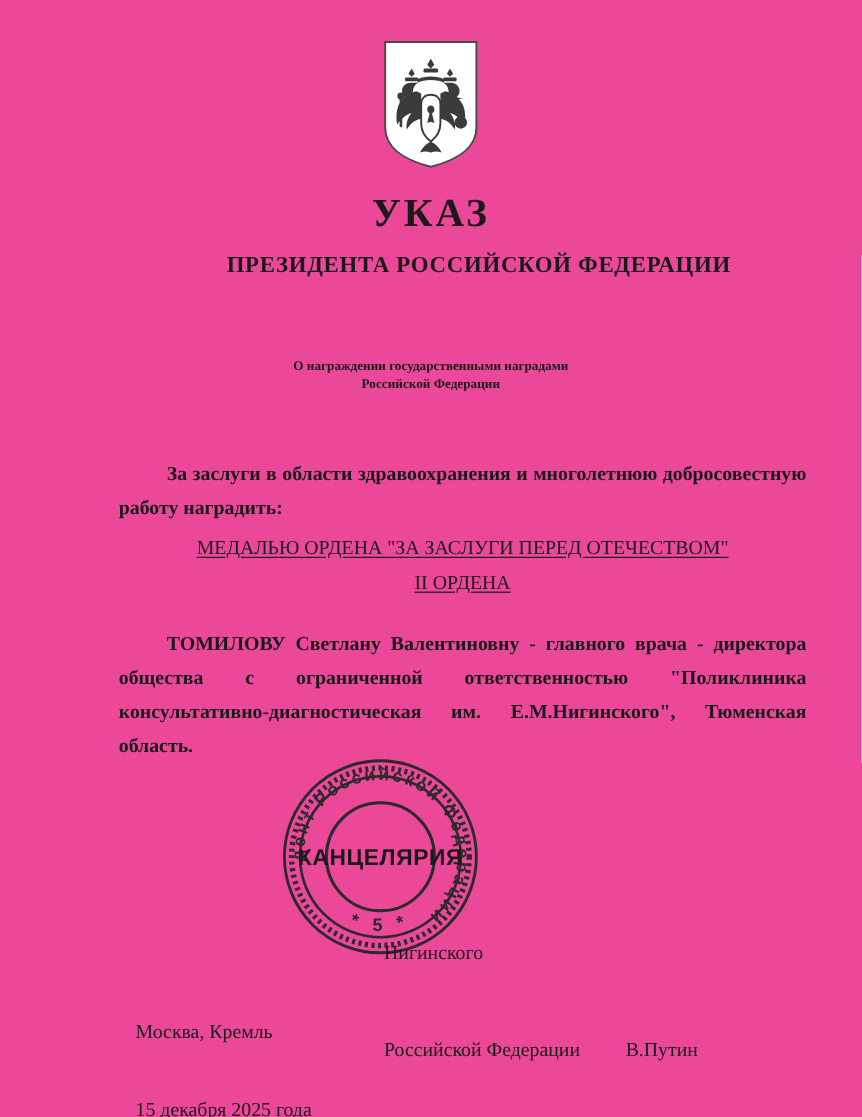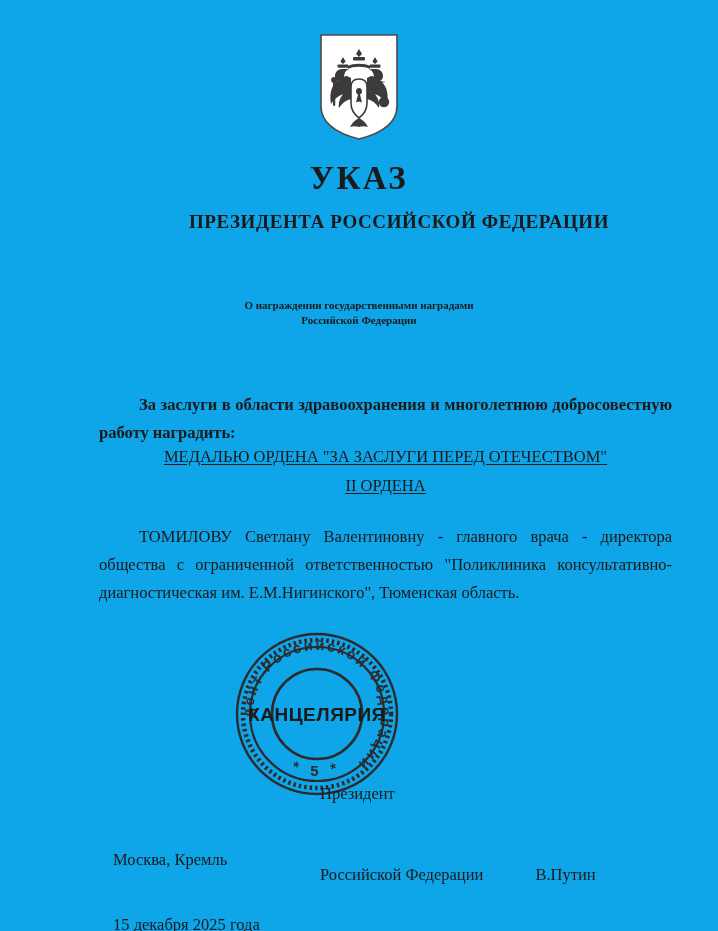--- a/index.html
+++ b/index.html
@@ -9,21 +9,21 @@
     background: #ffffff;
   }
   body {
     font-family: "Liberation Serif", "DejaVu Serif", serif;
     color: #1a1a1a;
   }
   .page {
     position: relative;
     width: 718px;
     height: 931px;
-    background: #0ea5e9;
+    background: #ec4899;
     overflow: hidden;
   }
 
   
   .emblem-wrap {
     position: absolute;
     top: 32px;
     left: 0;
     width: 718px;
     display: flex;
@@ -74,23 +74,24 @@
 
   
   .body-text {
     position: absolute;
     left: 99px;
     width: 573px;
     font-size: 16.5px;
     line-height: 1.72;
     text-align: justify;
     text-justify: inter-word;
+    font-weight: bold;
   }
   .body-intro {
-    top: 374px;
+    top: 364px;
     font-weight: bold;
   }
   .body-intro .indent { display: inline-block; width: 40px; }
 
   .award-line {
     position: absolute;
     left: 99px;
     width: 573px;
     text-align: center;
     font-size: 16.5px;
@@ -120,21 +121,21 @@
 
   
   .signature {
     position: absolute;
     top: 728px;
     left: 320px;
     font-size: 16.5px;
     line-height: 1.62;
     white-space: pre;
   }
-  .signature .name { margin-left: 52px; text-align: right; }
+  .signature .name { margin-left: 38px; text-align: right; }
 
   
   .footer {
     position: absolute;
     top: 808px;
     left: 113px;
     font-size: 16.5px;
     line-height: 1.58;
   }
   .footer div { white-space: nowrap; margin-top: 39px; }
@@ -210,21 +211,21 @@
     <text font-family="Liberation Sans, sans-serif" font-size="14.5" font-weight="bold" fill="#2b2b2b" letter-spacing="2.2">
       <textPath href="#sealOuterArc" startOffset="25%" text-anchor="middle">Президент Российской Федерации</textPath>
     </text>
     <text font-family="Liberation Sans, sans-serif" font-size="15" font-weight="bold" fill="#2b2b2b" letter-spacing="5">
       <textPath href="#sealBottomArc" startOffset="50%" text-anchor="middle">* 5 *</textPath>
     </text>
     <text x="84" y="91" text-anchor="middle" font-family="Liberation Sans, sans-serif" font-size="19" font-weight="bold" fill="#1a1a1a" letter-spacing="0.5">КАНЦЕЛЯРИЯ</text>
   </svg>
 
   <div class="signature">
-    <div>Президент</div>
+    <div>Нигинского</div>
     <div><span>Российской Федерации</span><span class="name">В.Путин</span></div>
   </div>
 
   <div class="footer">
     <div>Москва, Кремль</div>
     <div>15 декабря 2025 года</div>
     <div>№ 610</div>
   </div>
 
 </div>

